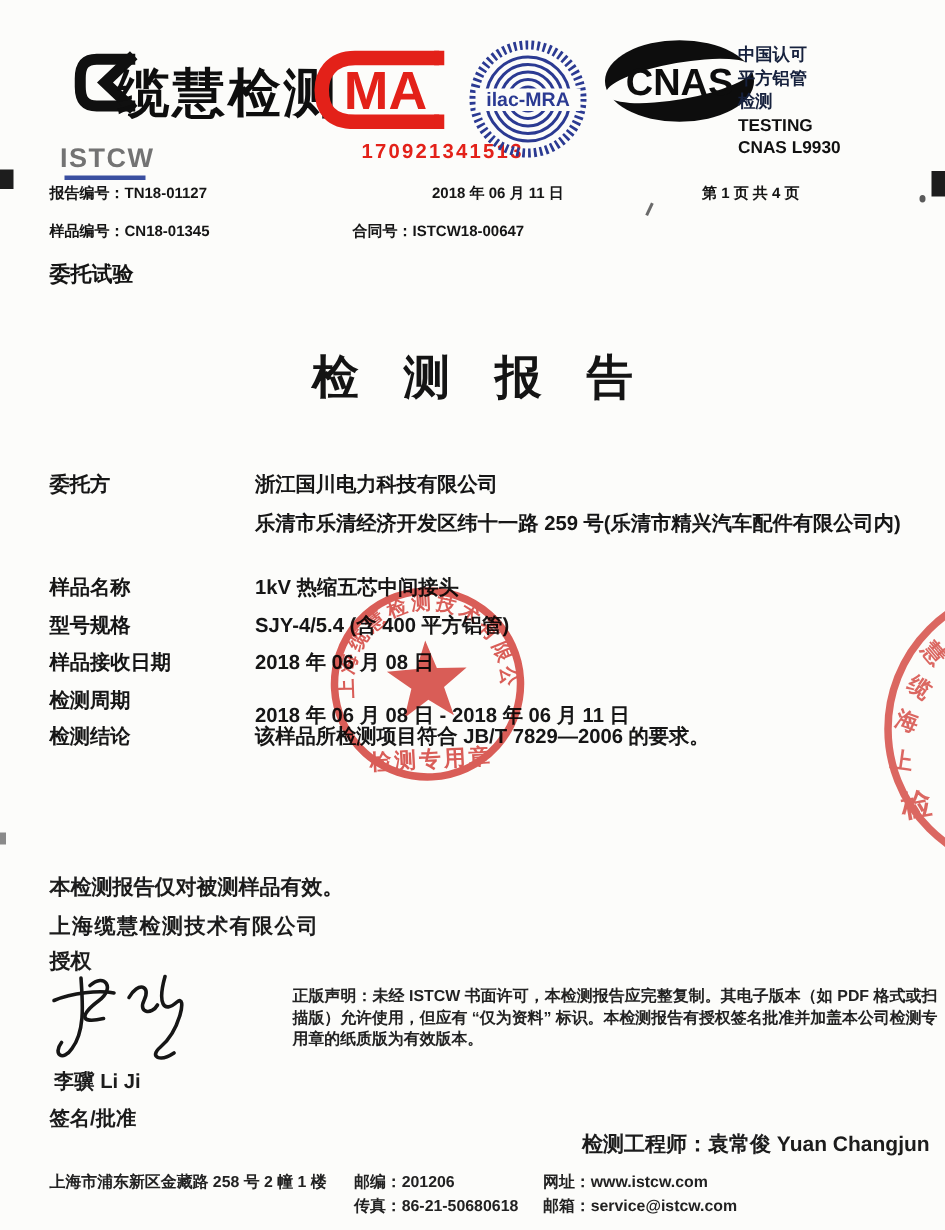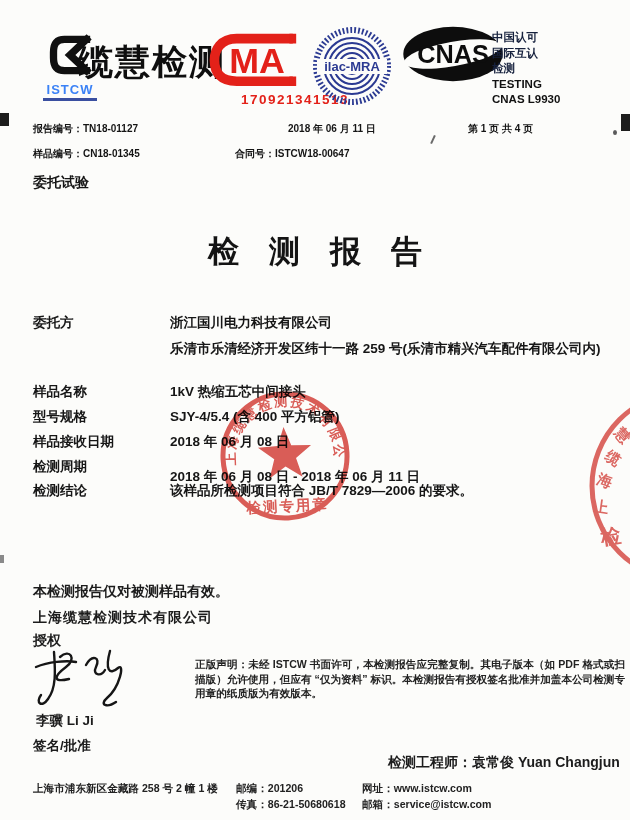--- a/index.html
+++ b/index.html
@@ -5,21 +5,21 @@
   html,body{margin:0;padding:0;background:#e9e9e6;}
   .page{
     position:relative;width:630px;height:820px;margin:0 auto;
     background:#fcfcfa;overflow:hidden;
     font-family:"Liberation Sans",sans-serif;color:#1c1c1c;
     -webkit-font-smoothing:antialiased;
   }
   .abs{position:absolute;}
   
   .istcw-block{left:40px;top:33px;width:60px;text-align:center;}
-  .istcw-acronym{font-size:13px;font-weight:bold;letter-spacing:1px;color:#3b82f6;margin-top:1px;}
+  .istcw-acronym{font-size:18px;font-weight:bold;letter-spacing:1px;color:#737373;margin-top:13px;}
   .istcw-tagline{height:3px;width:54px;margin:1px auto 0;background:#3a4fa0;}
   .brand-cn{left:78px;top:39px;font-size:35px;font-weight:800;letter-spacing:2px;color:#0e0e0e;}
   .cma-block{left:204px;top:30px;width:108px;text-align:center;}
   .cma-number{font-size:13.5px;font-weight:bold;color:#e32119;letter-spacing:1.5px;margin-top:0px;margin-left:37px;}
   .ilac-block{left:312px;top:26px;}
   .cnas-block{left:399px;top:24px;text-align:right;}
   .accred{left:492px;top:30px;font-size:11.5px;font-weight:bold;line-height:15.5px;color:#16213d;}
   .accred .lat{color:#111;}
   
   .meta{font-size:10px;font-weight:bold;color:#151515;}
@@ -102,21 +102,21 @@
   <div class="abs cnas-block">
     <svg width="108" height="60" viewBox="0 0 112 64">
       <ellipse cx="56" cy="32" rx="53" ry="29" fill="#0d0d0d"></ellipse>
       <ellipse cx="56" cy="32" rx="53" ry="13" fill="#fcfcfa" transform="rotate(-10 56 32)"></ellipse>
       <text x="56" y="42" text-anchor="middle" font-size="27" font-weight="bold" fill="#0d0d0d" font-family="Liberation Sans, sans-serif">CNAS</text>
     </svg>
   </div>
 
   <div class="abs accred">
     <div>中国认可</div>
-    <div>国际互认</div>
+    <div>平方铝管</div>
     <div>检测</div>
     <div class="lat">TESTING</div>
     <div class="lat">CNAS L9930</div>
   </div>
 
   <div class="abs meta m-report"><span>报告编号：</span><span>TN18-01127</span></div>
   <div class="abs meta m-date">2018 年 06 月 11 日</div>
   <div class="abs meta m-page">第 1 页 共 4 页</div>
   <div class="abs meta m-sample"><span>样品编号：</span><span>CN18-01345</span></div>
   <div class="abs meta m-contract"><span>合同号：</span><span>ISTCW18-00647</span></div>

